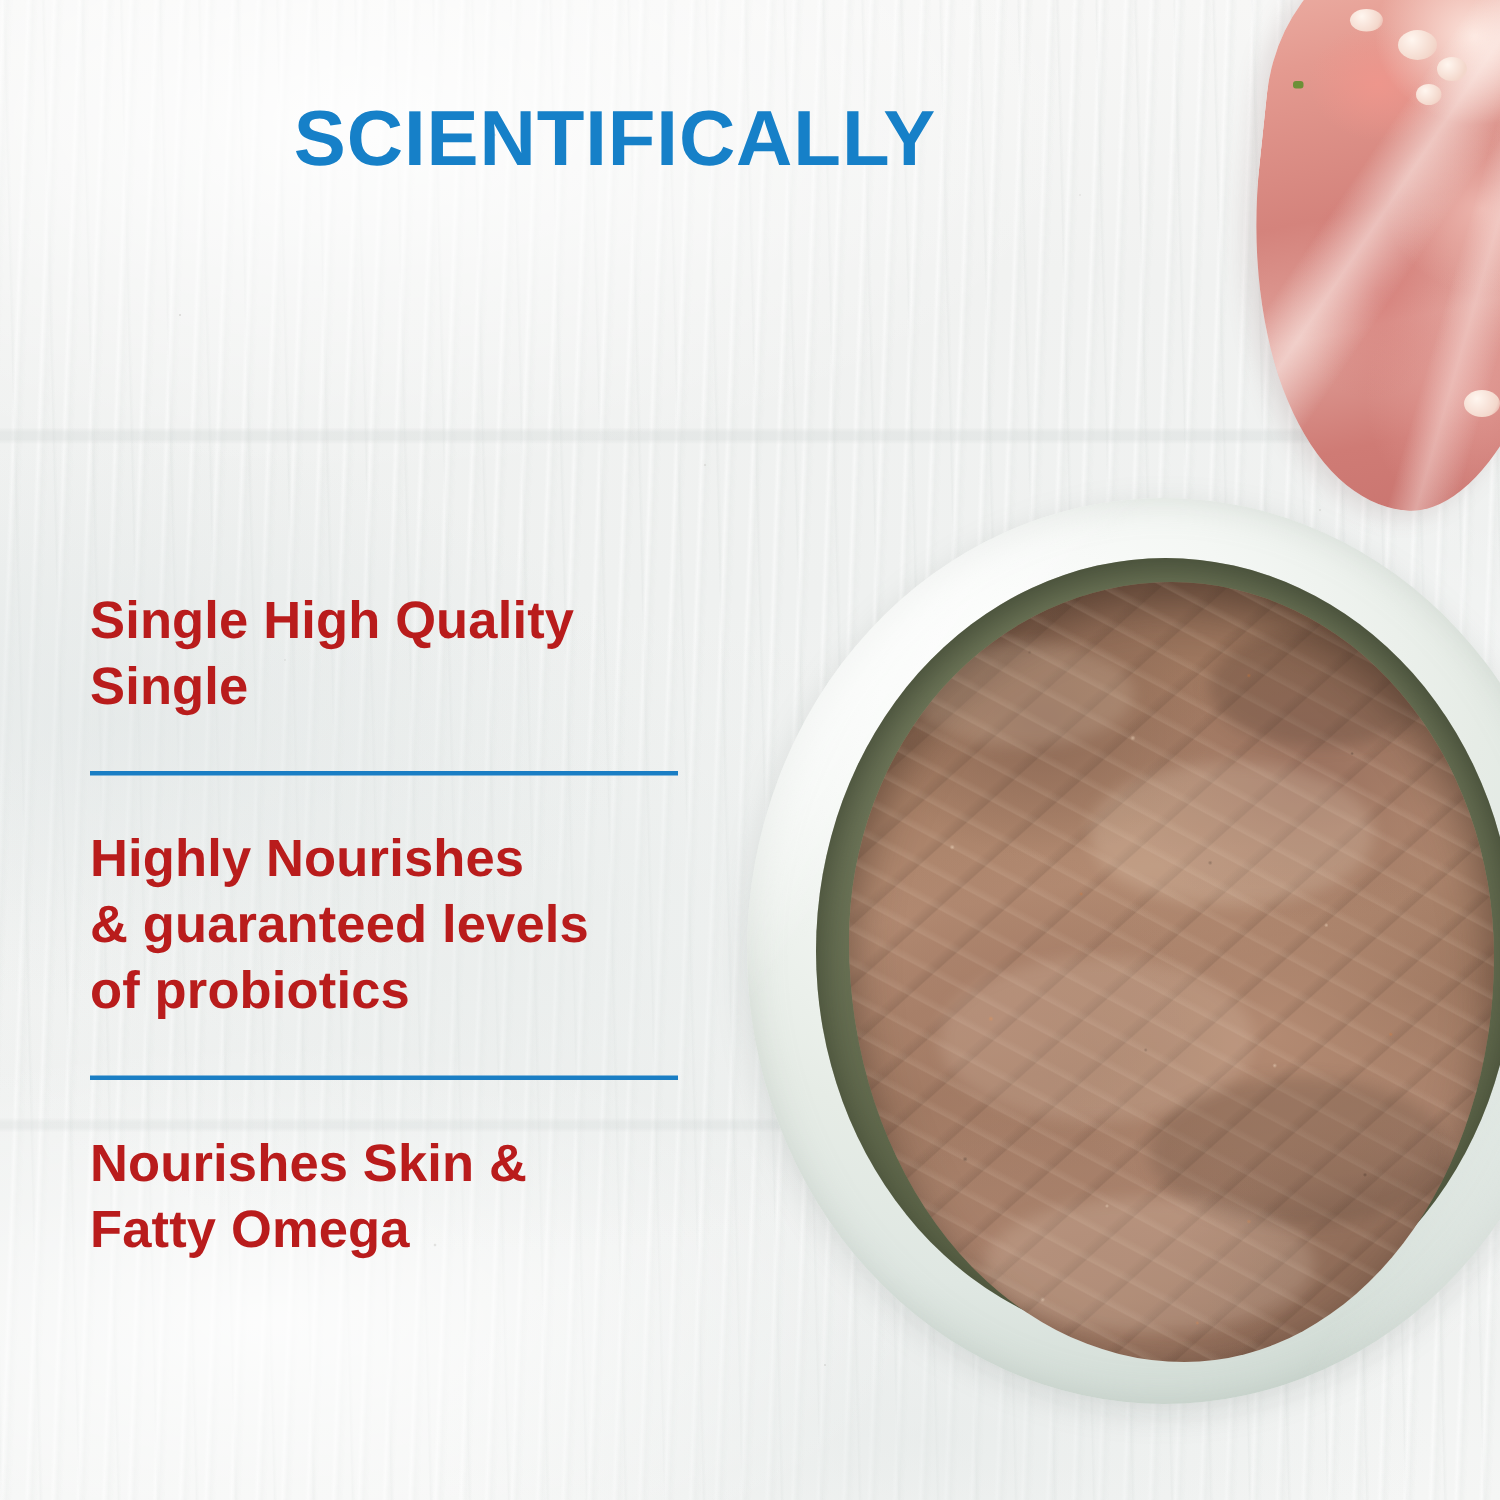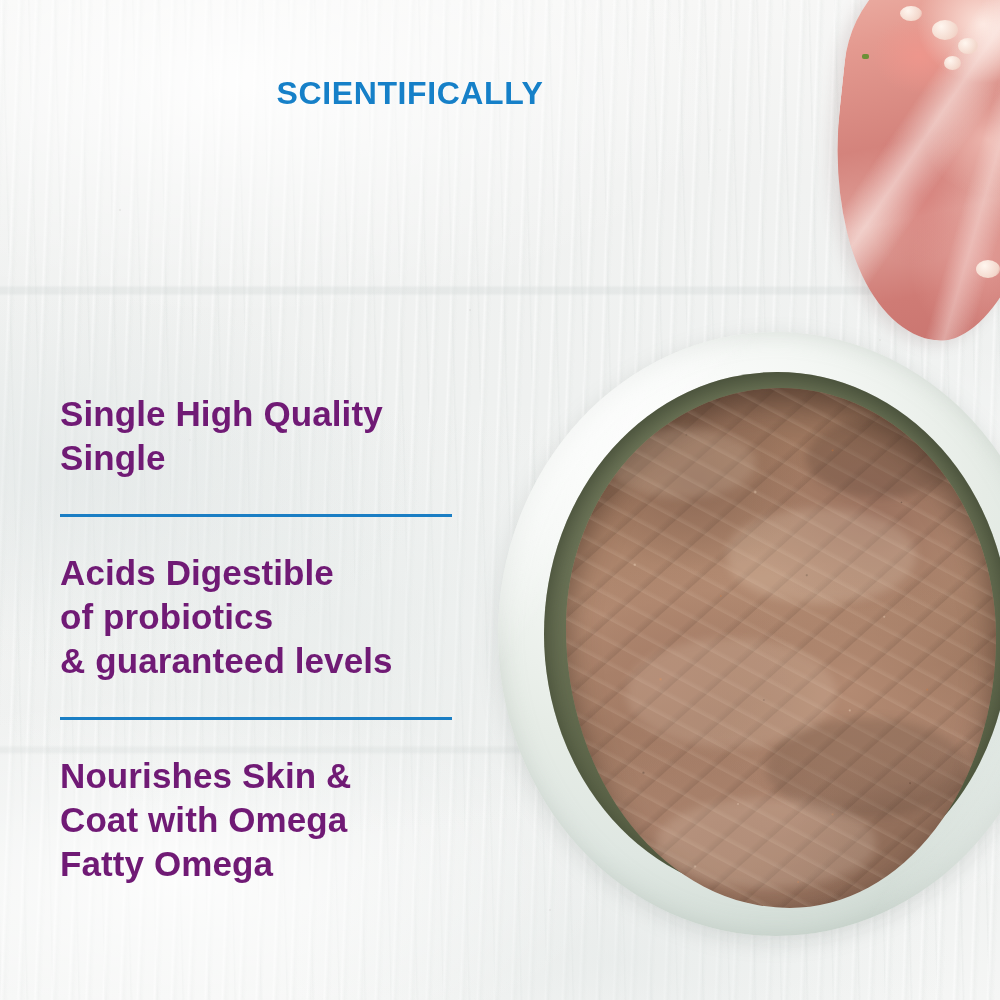--- a/index.html
+++ b/index.html
@@ -233,36 +233,36 @@
   }
 
   
   .headline {
     position: absolute;
     left: 30px;
     top: 62px;
     width: 760px;
     text-align: center;
     color: #1680c8;
-    font-size: 32px;
+    font-size: 52px;
     line-height: 62px;
     font-weight: bold;
     letter-spacing: 0.6px;
     text-transform: uppercase;
   }
   .headline .hl-line { display: block; white-space: nowrap; }
 
   .features {
     position: absolute;
     left: 60px;
     top: 392px;
     width: 400px;
   }
   .feature {
-    color: #701a75;
+    color: #b91c1c;
     font-size: 35px;
     line-height: 44px;
     font-weight: bold;
     letter-spacing: .1px;
   }
   .feature .ft-line { display: block; }
   .divider {
     height: 3px;
     background: #1a7ec4;
     width: 392px;
@@ -322,30 +322,29 @@
     <div class="feature">
       <span class="ft-line">Single High Quality</span>
       <span class="ft-line">Single</span>
     </div>
 
     <div class="gap-a"></div>
     <div class="divider"></div>
     <div class="gap-b"></div>
 
     <div class="feature">
-      <span class="ft-line">Acids Digestible</span>
+      <span class="ft-line">Highly Nourishes</span>
+      <span class="ft-line">&amp; guaranteed levels</span>
       <span class="ft-line">of probiotics</span>
-      <span class="ft-line">&amp; guaranteed levels</span>
     </div>
 
     <div class="gap-c"></div>
     <div class="divider"></div>
     <div class="gap-d"></div>
 
     <div class="feature">
       <span class="ft-line">Nourishes Skin &amp;</span>
-      <span class="ft-line">Coat with Omega</span>
       <span class="ft-line">Fatty Omega</span>
     </div>
 
   </div>
 
 </div>
 
 </body></html>

